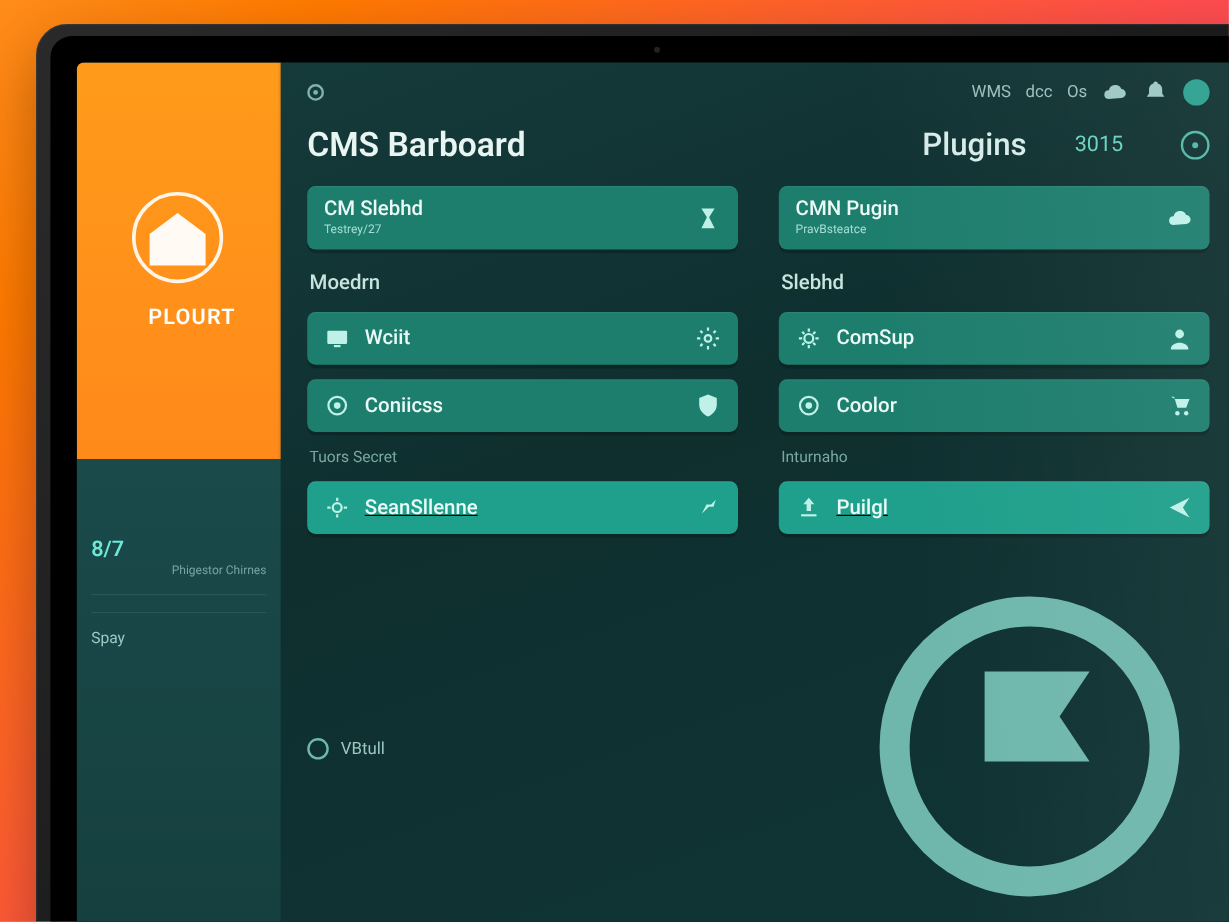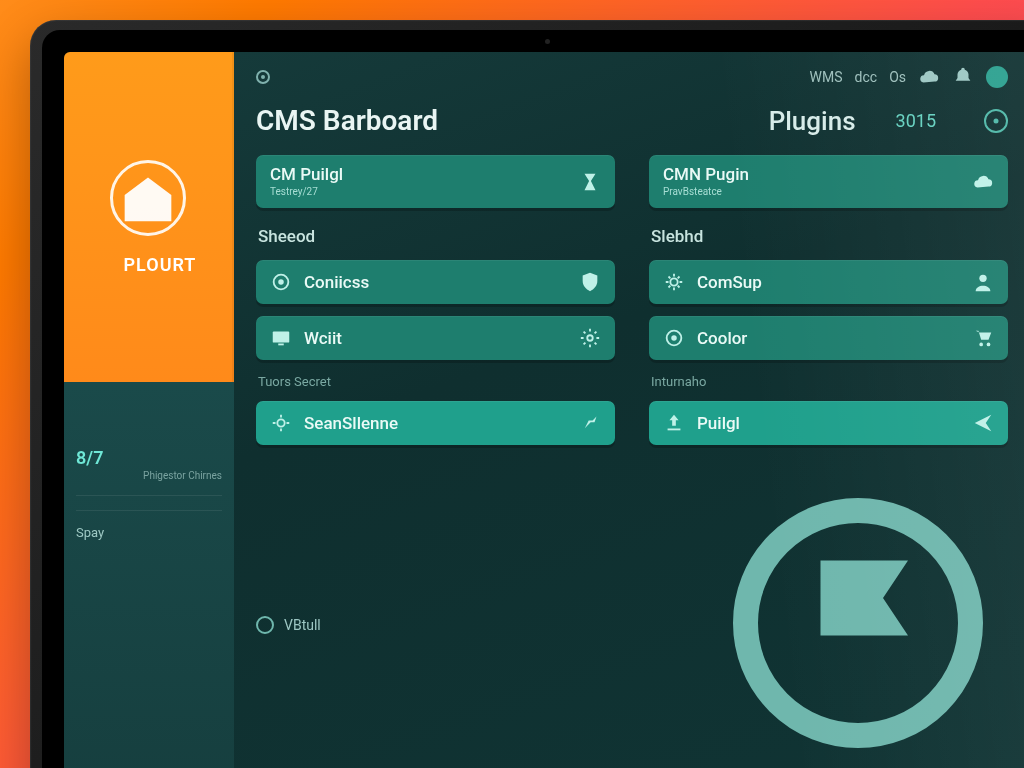--- a/index.html
+++ b/index.html
@@ -152,21 +152,21 @@
 .card {
   background: #1e7e6e;
   border-radius: 7px;
   padding: 11px 14px;
   display: flex;
   align-items: center;
   gap: 12px;
   box-shadow: 0 3px 0 rgba(0,0,0,.2), inset 0 1px 0 rgba(255,255,255,.06);
   cursor: pointer;
 }
-.card.accent { background: #1fa08c; }
+.card.accent { background: #1fa08c; text-decoration: underline; }
 .card .card-icon {
   width: 22px; height: 22px;
   display: flex; align-items: center; justify-content: center;
   color: #bff1e8;
 }
 .card .title { color: #eafaf6; font-size: 17px; font-weight: 500; line-height: 1; }
 .card .subtitle { color: #a7ded4; font-size: 10px; margin-top: 3px; }
 .card .trail {
   margin-left: auto;
   color: #bff1e8;
@@ -273,59 +273,59 @@
                 <circle cx="12" cy="12" r="3" fill="#4fb8a8"></circle>
               </svg>
           </span>
         </div>
 
         <div class="columns">
 
           <div class="col">
             <div class="card">
               <div>
-                <div class="title">CM Puilgl</div>
+                <div class="title">CM Slebhd</div>
                 <div class="subtitle">Testrey/27</div>
               </div>
               <span class="trail">
                 <svg viewBox="0 0 24 24">
                     <path fill="currentColor" d="M6 3h12l-5 8 5 10H6l5-10z"></path>
                   </svg>
               </span>
             </div>
 
-            <div class="section-label">Sheeod</div>
+            <div class="section-label">Moedrn</div>
+
+            <div class="card">
+              <span class="card-icon">
+                <svg viewBox="0 0 24 24">
+                    <rect x="3" y="5" width="18" height="12" rx="1" fill="currentColor"></rect>
+                    <rect x="9" y="18" width="6" height="2" fill="currentColor"></rect>
+                  </svg>
+              </span>
+              <div class="title">Wciit</div>
+              <span class="trail">
+                <svg viewBox="0 0 24 24">
+                    <circle cx="12" cy="12" r="3" fill="none" stroke="currentColor" stroke-width="2"></circle>
+                    <path stroke="currentColor" stroke-width="2" d="M12 2v3M12 19v3M2 12h3M19 12h3M5 5l2 2M17 17l2 2M19 5l-2 2M5 19l2-2"></path>
+                  </svg>
+              </span>
+            </div>
 
             <div class="card">
               <span class="card-icon">
                 <svg viewBox="0 0 24 24">
                     <circle cx="12" cy="12" r="8" fill="none" stroke="currentColor" stroke-width="2"></circle>
                     <circle cx="12" cy="12" r="3" fill="currentColor"></circle>
                   </svg>
               </span>
               <div class="title">Coniicss</div>
               <span class="trail">
                 <svg viewBox="0 0 24 24">
                     <path fill="currentColor" d="M12 2l8 3v6c0 5-3.5 9-8 11-4.5-2-8-6-8-11V5z"></path>
-                  </svg>
-              </span>
-            </div>
-
-            <div class="card">
-              <span class="card-icon">
-                <svg viewBox="0 0 24 24">
-                    <rect x="3" y="5" width="18" height="12" rx="1" fill="currentColor"></rect>
-                    <rect x="9" y="18" width="6" height="2" fill="currentColor"></rect>
-                  </svg>
-              </span>
-              <div class="title">Wciit</div>
-              <span class="trail">
-                <svg viewBox="0 0 24 24">
-                    <circle cx="12" cy="12" r="3" fill="none" stroke="currentColor" stroke-width="2"></circle>
-                    <path stroke="currentColor" stroke-width="2" d="M12 2v3M12 19v3M2 12h3M19 12h3M5 5l2 2M17 17l2 2M19 5l-2 2M5 19l2-2"></path>
                   </svg>
               </span>
             </div>
 
             <div class="caption">Tuors Secret</div>
 
             <div class="card accent">
               <span class="card-icon">
                 <svg viewBox="0 0 24 24">
                     <circle cx="12" cy="12" r="4" fill="none" stroke="currentColor" stroke-width="2"></circle>

